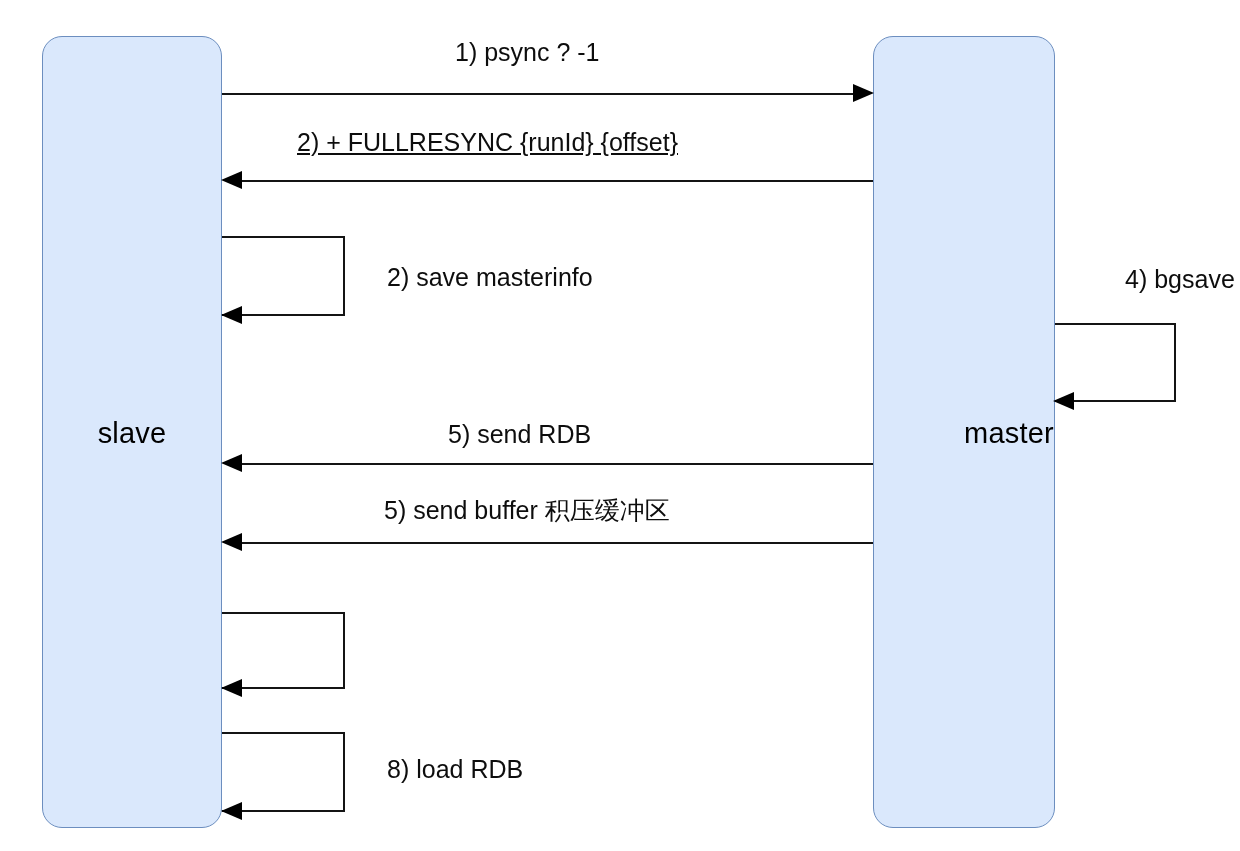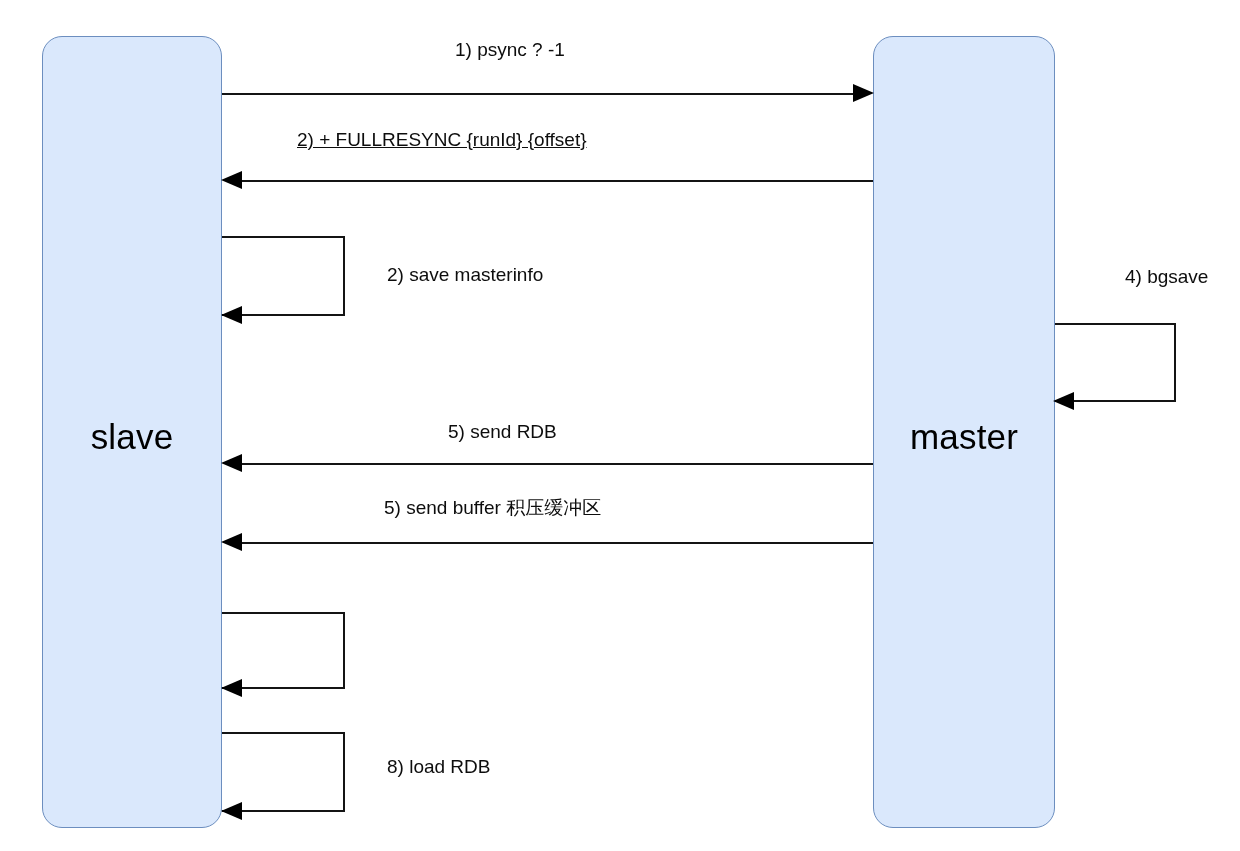--- a/index.html
+++ b/index.html
@@ -21,29 +21,29 @@
   .lifeline {
     position: absolute;
     box-sizing: border-box;
     border: 1.4px solid #6c8ebf;
     border-radius: 20px;
     display: flex;
     justify-content: center;
   }
   .lifeline-label {
     position: absolute;
-    font-size: 35px;
+    font-size: 29px;
     line-height: 1;
     letter-spacing: 0.2px;
     color: #000000;
     white-space: nowrap;
   }
   .msg-label {
     position: absolute;
-    font-size: 19px;
+    font-size: 25px;
     line-height: 1;
     white-space: nowrap;
     color: #0d0d0d;
   }
   .hline {
     position: absolute;
     height: 0;
     border-top: 2.4px solid #141414;
   }
   
@@ -72,21 +72,21 @@
 </style>
 </head>
 <body>
 
 <div id="canvas">
 
   <div class="lifeline" style="left:42px; top:36px; width:180px; height:792px; background:#dae8fc;"></div>
   <div class="lifeline-label" style="left:42px; top:419px; width:180px; text-align:center;">slave</div>
 
   <div class="lifeline" style="left:873px; top:36px; width:182px; height:792px; background:#dae8fc;"></div>
-  <div class="lifeline-label" style="left:873px; top:419px; width:182px; text-align:center;">master</div>
+  <div class="lifeline-label" style="left:873px; top:419px; width:182px; text-align:center;padding-left:45px;">master</div>
 
   <div class="msg-label" style="left:455px; top:40px;">1)  psync ? -1</div>
   <div class="hline" style="left:222px; top:93px; width:634px;"></div>
   <div class="arrow-right" style="left:853px; top:84px;"></div>
 
   <div class="msg-label" style="left:297px; top:130px;text-decoration:underline;">2) + FULLRESYNC {runId} {offset}</div>
   <div class="hline" style="left:242px; top:180px; width:631px;"></div>
   <div class="arrow-left" style="left:221px; top:171px;"></div>
 
   <div class="loop" style="left:222px; top:236px; width:123px; height:80px;"></div>

